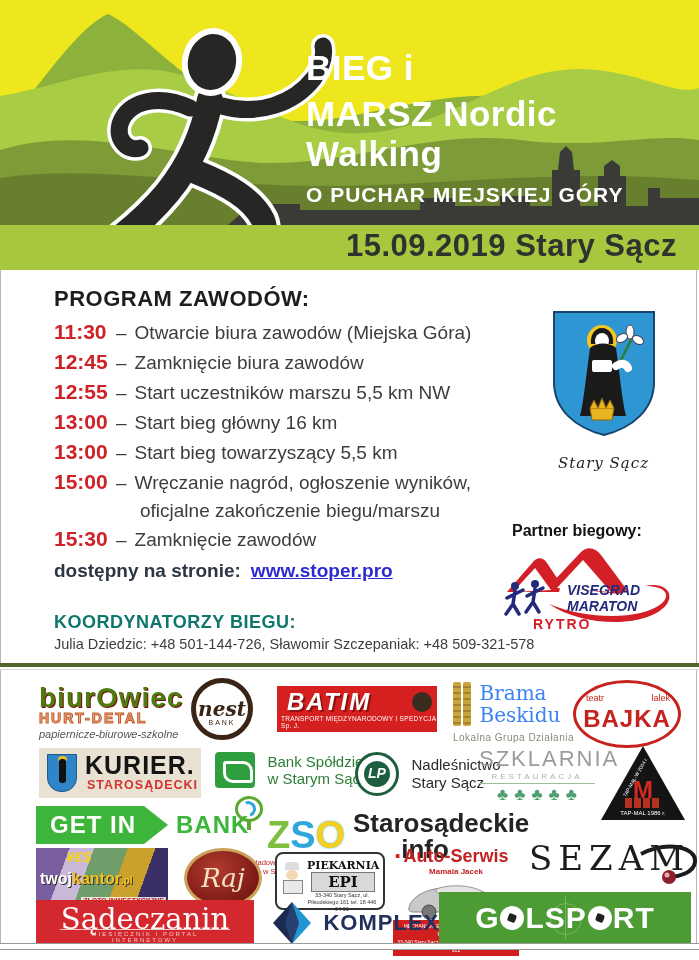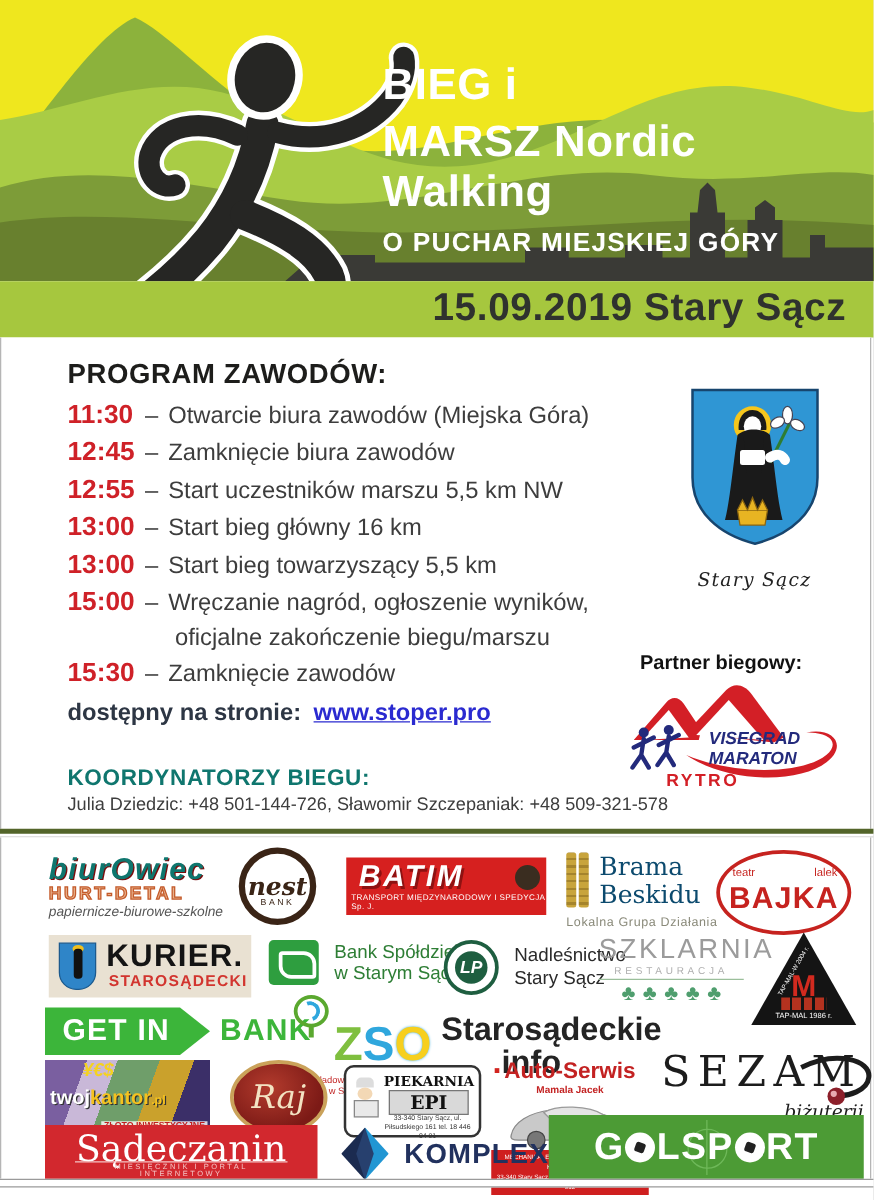--- a/index.html
+++ b/index.html
@@ -35,36 +35,36 @@
   #visegrad{position:absolute;left:498px;top:276px;width:185px;height:92px;}
   .vm-text{position:absolute;left:68px;top:36px;font-size:14px;font-weight:800;color:#232a7c;line-height:16px;font-style:italic;}
   .vm-rytro{position:absolute;left:34px;top:70px;font-size:14px;font-weight:800;color:#d31f26;letter-spacing:2px;}
   
   #sep{position:absolute;left:0;top:663px;width:699px;height:4px;background:#53652a;}
   #sep2{position:absolute;left:0;top:669px;width:699px;height:1px;background:#d7d7d7;}
   
   #logos{position:absolute;left:0;top:670px;width:697px;height:273px;background:#fff;border-left:1px solid #b5b5b5;border-right:1px solid #b5b5b5;box-sizing:border-box;}
   .logo{position:absolute;}
   
-  .bw-name{font-size:24px;font-weight:800;color:#0f766e;font-style:italic;letter-spacing:1px;text-shadow:1px 1px 0 #7a0c0c;}
+  .bw-name{font-size:28px;font-weight:800;color:#4d7c0f;letter-spacing:1px;text-shadow:1px 1px 0 #7a0c0c;}
   .bw-sub{font-size:14px;font-weight:800;color:#fff;-webkit-text-stroke:1px #c45a2a;letter-spacing:2px;margin-top:-4px;color:#e8b08a;}
   .bw-tag{font-size:11px;color:#555;margin-top:2px;font-style:italic;}
   
   .nest-circle{width:62px;height:62px;border:5px solid #3a2416;border-radius:50%;position:relative;box-sizing:border-box;background:#fff;}
   .nest-word{position:absolute;left:0;right:0;top:14px;text-align:center;font-family:"DejaVu Serif",serif;font-style:italic;font-size:20px;font-weight:bold;color:#3a2416;}
   .nest-bank{position:absolute;left:0;right:0;top:36px;text-align:center;font-size:7px;letter-spacing:2px;color:#3a2416;}
   
   .batim-box{width:160px;height:46px;background:#d6201f;position:relative;}
   .batim-name{position:absolute;left:10px;top:2px;font-size:24px;font-weight:800;font-style:italic;color:#fff;letter-spacing:2px;text-shadow:2px 2px 0 #8e1212;}
   .batim-sub{position:absolute;left:4px;bottom:3px;font-size:6.5px;color:#fff;letter-spacing:.3px;}
   .batim-emblem{position:absolute;right:5px;top:6px;width:20px;height:20px;border-radius:50%;background:#3a2d20;}
   
   .brama-cols{display:inline-block;vertical-align:top;width:22px;}
   .brama-col{display:inline-block;width:8px;height:44px;background:repeating-linear-gradient(#c8a43c 0 4px,#a5842c 4px 6px);margin-right:2px;border-radius:2px;}
-  .brama-name{display:inline-block;font-family:"DejaVu Serif",serif;font-size:20px;color:#0c4a6e;line-height:22px;}
+  .brama-name{display:inline-block;font-family:"DejaVu Serif",serif;font-size:20px;color:#3b82f6;line-height:22px;}
   .brama-sub{font-size:10px;color:#8a8a7a;margin-top:2px;letter-spacing:.5px;}
   
   .bajka-oval{width:102px;height:62px;border:3px solid #c6231f;border-radius:50%;position:relative;background:#fff;}
   .bajka-small{position:absolute;font-size:9px;color:#c6231f;top:10px;}
   .bajka-name{position:absolute;left:0;right:0;top:22px;text-align:center;font-size:24px;font-weight:800;color:#c6231f;letter-spacing:1px;}
   
   .kurier-box{width:162px;height:50px;background:#e9e1d2;position:relative;}
   .kurier-shield{position:absolute;left:8px;top:6px;width:30px;height:38px;background:#2f85c8;border-radius:0 0 14px 14px;border:1px solid #1c5a8e;box-sizing:border-box;}
   .kurier-fig{position:absolute;left:11px;top:4px;width:7px;height:24px;background:#111;border-radius:3px;}
   .kurier-halo{position:absolute;left:10px;top:1px;width:9px;height:6px;background:#f0c020;border-radius:50%;}
@@ -455,21 +455,20 @@
 
     <div class="logo" style="left:528px;top:168px;width:162px;">
       <div style="position:relative;">
         <div class="sez-name">SEZAM</div>
         <svg class="sez-swoosh" width="60" height="44" viewBox="0 0 60 44">
           <path d="M2,10 C30,-4 58,4 56,18 C55,28 40,34 28,32" fill="none" stroke="#1c1c1c" stroke-width="4"></path>
           <circle cx="30" cy="33" r="7" fill="#8c1f2a"></circle>
           <circle cx="28" cy="31" r="2.5" fill="#e8aab0"></circle>
         </svg>
       </div>
-      <div class="sez-sub">biżuterii</div>
     </div>
 
     <div class="logo" style="left:35px;top:230px;">
       <div class="sad-box">
         <div class="sad-name">Sądeczanin</div>
         <div class="sad-sub">MIESIĘCZNIK I PORTAL INTERNETOWY</div>
       </div>
     </div>
 
     <div class="logo" style="left:272px;top:232px;">

